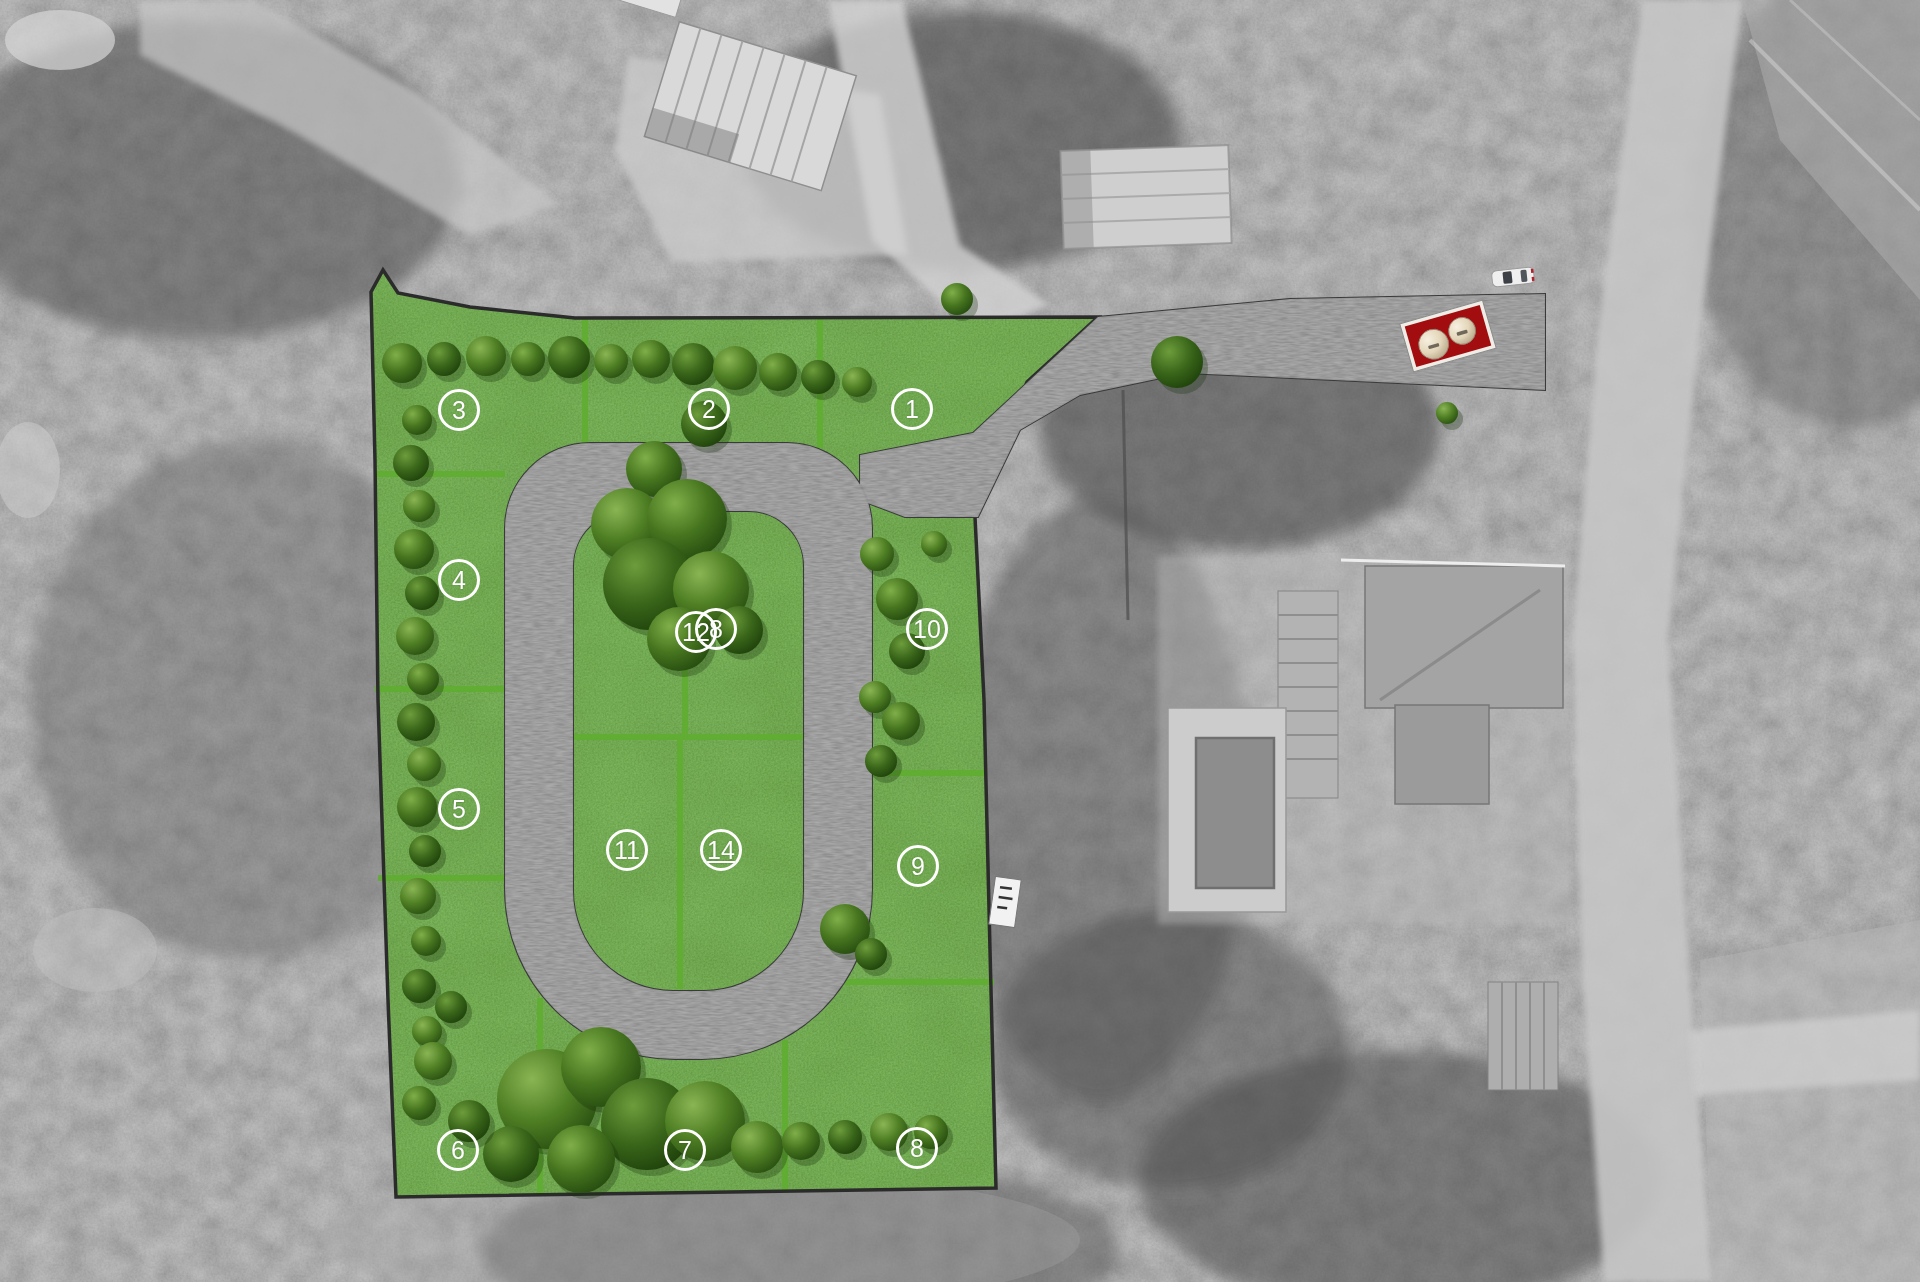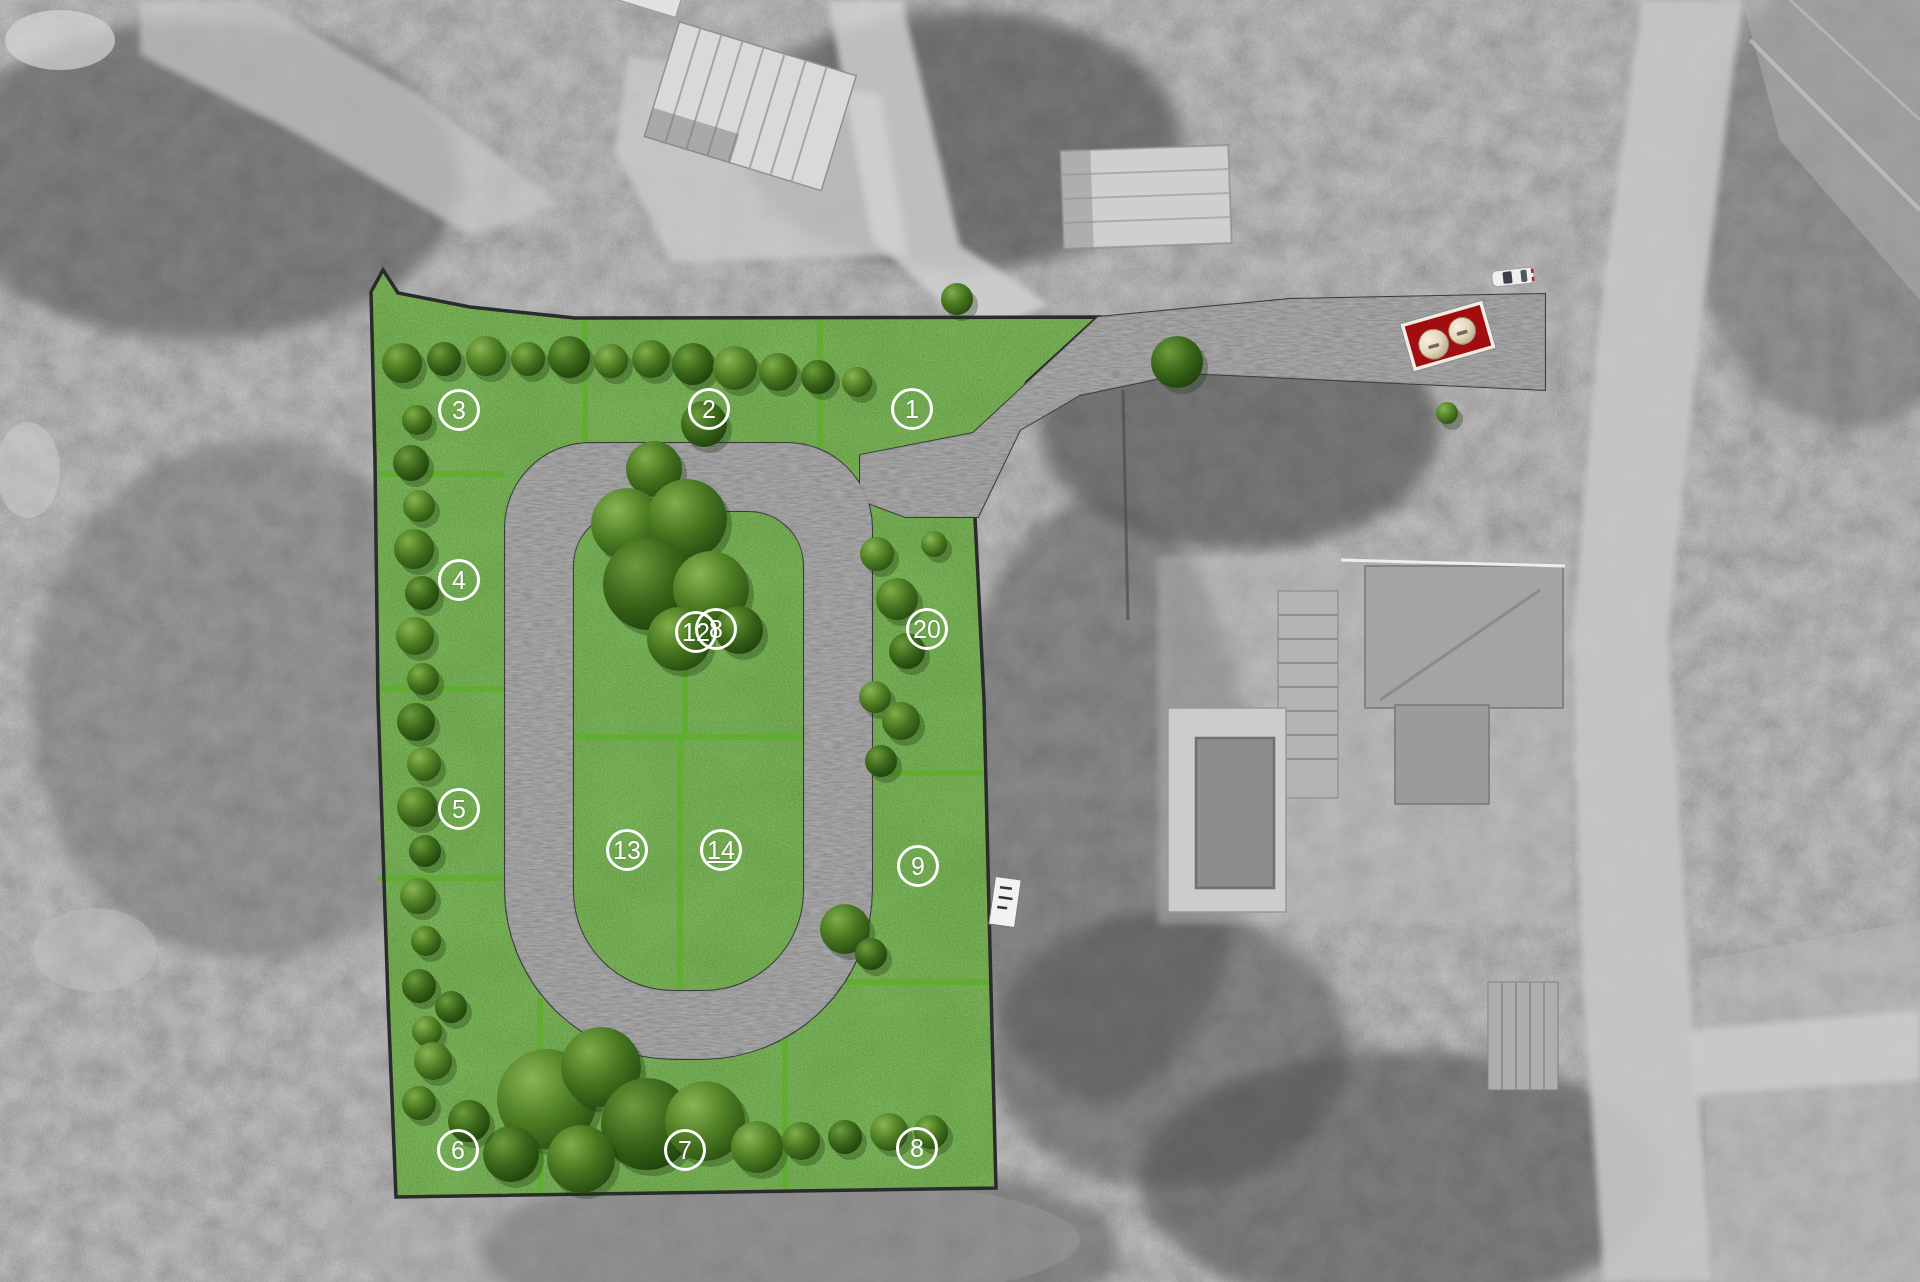--- a/index.html
+++ b/index.html
@@ -341,19 +341,19 @@
 <div class="badges" id="badges">
       <div class="lot-badge" style="left: 912px; top: 409px;">1</div>
       <div class="lot-badge" style="left: 709px; top: 409px;">2</div>
       <div class="lot-badge" style="left: 459px; top: 410px;">3</div>
       <div class="lot-badge" style="left: 459px; top: 580px;">4</div>
       <div class="lot-badge" style="left: 459px; top: 809px;">5</div>
       <div class="lot-badge" style="left: 458px; top: 1150px;">6</div>
       <div class="lot-badge" style="left: 685px; top: 1150px;">7</div>
       <div class="lot-badge" style="left: 917px; top: 1148px;">8</div>
       <div class="lot-badge" style="left: 918px; top: 866px;">9</div>
-      <div class="lot-badge" style="left: 927px; top: 629px;">20</div>
+      <div class="lot-badge" style="left: 927px; top: 629px;">10</div>
       <div class="lot-badge" style="left: 716px; top: 629px;">8</div>
       <div class="lot-badge" style="left: 627px; top: 632px; margin-left: 48px;">12</div>
-      <div class="lot-badge" style="left: 627px; top: 850px;">13</div>
+      <div class="lot-badge" style="left: 627px; top: 850px;">11</div>
       <div class="lot-badge" style="left: 721px; top: 850px; text-decoration: underline;">14</div>
     </div>
 </div>
 
 </body></html>

